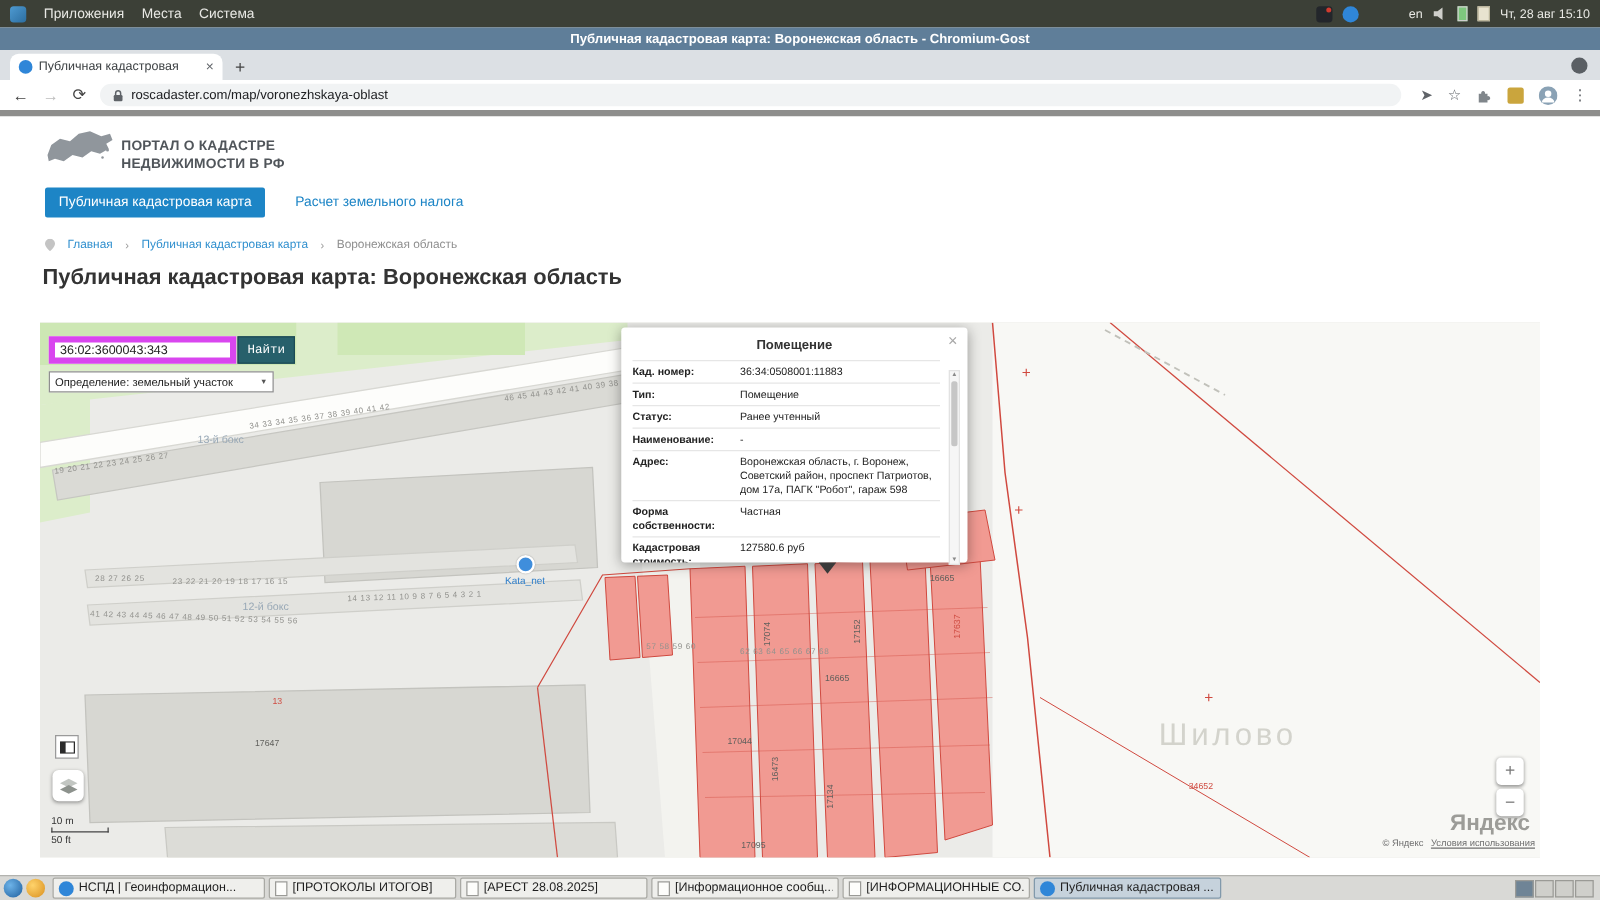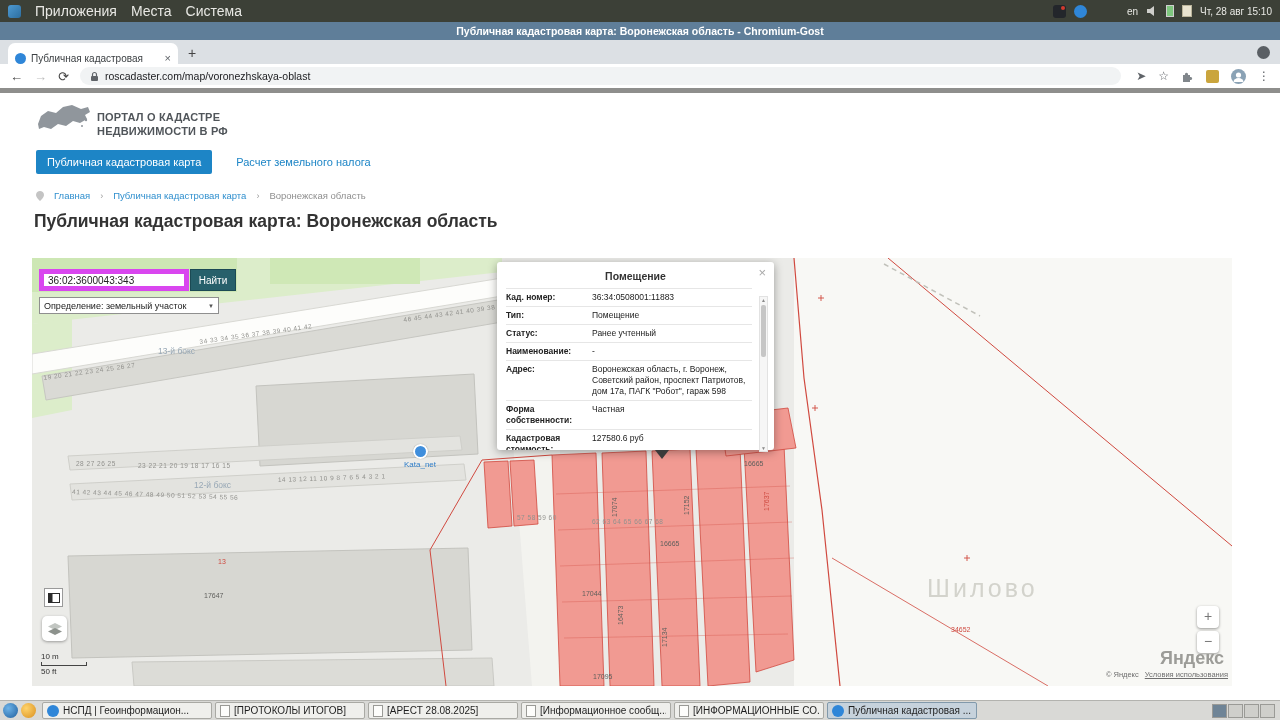--- a/index.html
+++ b/index.html
@@ -5,38 +5,38 @@
 <style>
   *{margin:0;padding:0;box-sizing:border-box;}
   body{font-family:"Liberation Sans","DejaVu Sans",sans-serif;background:#555;}
   .screen{position:relative;width:1280px;height:720px;background:#fff;overflow:hidden;font-size:11px;}
 
   
   .panel-top{position:absolute;left:0;top:0;width:100%;height:22px;background:var(--panel-bg,#3c4037);
     display:flex;align-items:center;justify-content:space-between;color:#e8e8e4;padding:0 8px;z-index:20;}
   .panel-left{display:flex;align-items:center;gap:14px;}
   .panel-logo{width:13px;height:13px;border-radius:3px;background:linear-gradient(135deg,#4e9ad2,#2c6ea0);display:inline-block;}
-  .panel-menu{font-size:14px;}
+  .panel-menu{font-size:11px;}
   .panel-right{display:flex;align-items:center;gap:8px;}
   .tray-ic{display:inline-block;}
   .ic-mic{width:13px;height:13px;border-radius:3px;background:#23262b;position:relative;}
   .ic-mic::after{content:'';position:absolute;right:1px;top:1px;width:4px;height:4px;border-radius:50%;background:#d23b2f;}
   .ic-ok{width:13px;height:13px;border-radius:50%;background:#2f86d8;}
   .lang{font-size:10px;margin-left:32px;}
   .ic-batt{width:8px;height:12px;border:1px solid #cfcfcf;background:#7ec77e;}
   .ic-clip{width:10px;height:12px;background:#e8e3cf;border:1px solid #bab49a;}
   .clock{font-size:10px;white-space:nowrap;}
 
   
   .titlebar{position:absolute;top:22px;left:0;width:100%;height:18px;background:var(--titlebar,#5f7e99);
     color:#fff;font-size:10.5px;font-weight:bold;text-align:center;line-height:18px;z-index:20;}
 
   
   .tabstrip{position:absolute;top:40px;left:0;width:100%;height:24px;background:#dce0e4;display:flex;align-items:flex-end;z-index:20;}
-  .tab{margin-left:8px;width:170px;height:21px;background:#fff;border-radius:7px 7px 0 0;display:flex;align-items:flex-end;padding:0 7px;gap:5px;}
+  .tab{margin-left:8px;width:170px;height:21px;background:#fff;border-radius:7px 7px 0 0;display:flex;align-items:center;padding:0 7px;gap:5px;}
   .favicon{width:11px;height:11px;border-radius:50%;background:#2f86d8;flex:none;}
   .tab-title{font-size:10px;color:#3c4043;white-space:nowrap;overflow:hidden;flex:1;}
   .tab-close{font-size:11px;color:#5f6368;flex:none;}
   .newtab{width:20px;height:20px;font-size:14px;color:#444;text-align:center;line-height:19px;margin-left:4px;}
   .tabstrip-right{margin-left:auto;margin-right:10px;align-self:center;width:13px;height:13px;border-radius:50%;background:#5a5f64;}
 
   
   .toolbar{position:absolute;top:64px;left:0;width:100%;height:24px;background:#fff;display:flex;align-items:center;padding:0 10px;gap:11px;z-index:20;}
   .nav-ic{font-size:13px;color:#444;}
   .nav-ic.disabled{color:#bdbdbd;}
@@ -67,21 +67,21 @@
   .nums{font-size:6.5px;color:#92928e;letter-spacing:.5px;}
   .place{font-size:8.5px;color:#98a8b6;}
   .poi{font-size:8px;color:#2f7ec9;text-align:center;}
   .poi::before{content:'';display:block;width:11px;height:11px;border-radius:50%;background:#3f8edc;border:2px solid #fff;box-shadow:0 0 1px rgba(0,0,0,.4);margin:0 auto 1px;}
   .darknum{font-size:7px;color:#5f5f5c;}
   .rednum{font-size:7px;color:#cf4b41;}
   .watermark{font-size:25px;color:#d3d3cc;letter-spacing:3px;}
 
   .search-row{position:absolute;left:7px;top:11px;display:flex;z-index:5;}
   .search-input{width:150px;height:22px;border:5px solid #d946ef;font-size:10px;padding:0 4px;color:#222;background:#fff;outline:none;}
-  .find-btn{width:46px;height:22px;background:var(--find-button,#27606b);color:#fff;border:1px solid #1c4a54;font-size:10px;margin-left:1px;cursor:pointer;}
+  .find-btn{width:46px;height:22px;background:var(--find-button,#27606b);color:#fff;border:1px solid #1c4a54;font-size:10px;margin-left:1px;cursor:pointer;font-family:Liberation Mono, monospace;}
   .filter-box{position:absolute;left:7px;top:39px;width:180px;height:17px;background:#fff;border:1px solid #8f8f8f;
     display:flex;align-items:center;justify-content:space-between;font-size:9px;color:#222;padding:0 4px;z-index:5;cursor:pointer;}
   .filter-arrow{font-size:6px;color:#555;}
 
   .popup{position:absolute;left:465px;top:4px;width:277px;background:#fff;border-radius:3px;box-shadow:0 2px 10px rgba(0,0,0,.35);z-index:6;}
   .popup-header{position:relative;text-align:center;font-size:10.5px;font-weight:bold;color:#333;padding:8px 0 6px;}
   .popup-close{position:absolute;right:8px;top:3px;font-size:13px;color:#a9a9a9;font-weight:normal;cursor:pointer;}
   .popup-body{position:relative;height:162px;overflow:hidden;padding:0 22px 0 9px;}
   .p-row{display:flex;border-bottom:1px solid #e6e6e6;padding:3px 0;}
   .p-row:first-child{border-top:1px solid #e6e6e6;}

